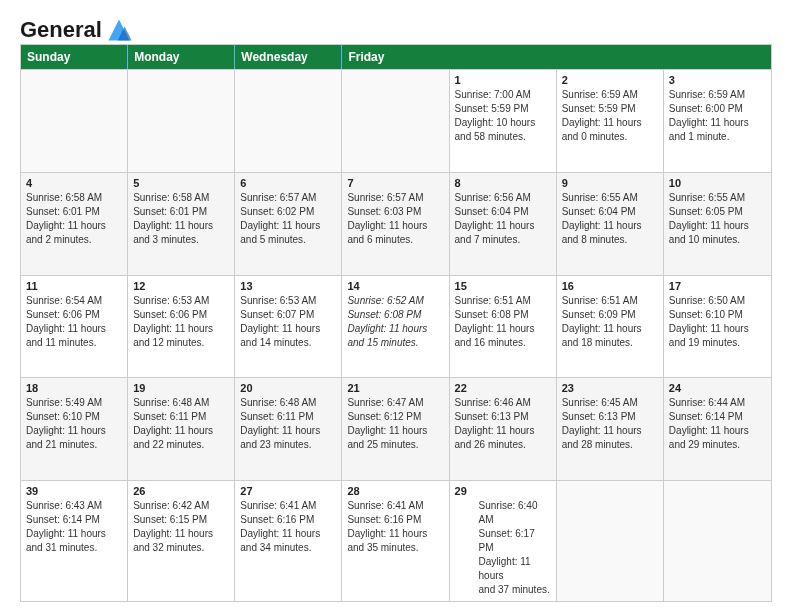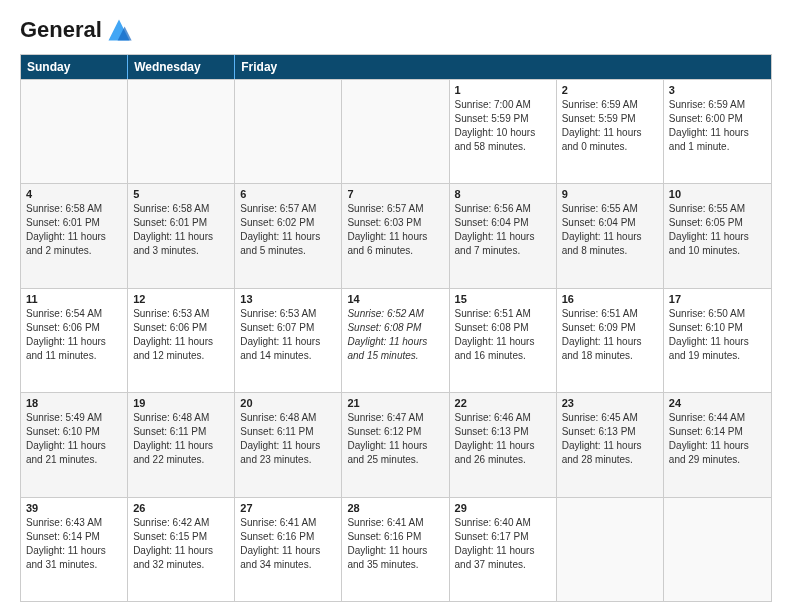--- a/index.html
+++ b/index.html
@@ -14,21 +14,21 @@
       width: 792px;
       height: 612px;
       padding: 16px 20px 10px 20px;
       display: flex;
       flex-direction: column;
     }
     .header {
       display: flex;
       justify-content: space-between;
       align-items: flex-start;
-      margin-bottom: 10px;
+      margin-bottom: 0;
     }
     .logo {
       display: flex;
       align-items: center;
     }
     .logo-text {
       font-size: 22px;
       font-weight: bold;
       color: #1a1a1a;
       line-height: 1;
@@ -53,21 +53,21 @@
     }
     .calendar {
       flex: 1;
       display: flex;
       flex-direction: column;
       border: 1px solid #ccc;
     }
     .cal-header {
       display: grid;
       grid-template-columns: repeat(7, 1fr);
-      background: #0c4a6e;
+      background: #15803d;
     }
     .cal-header-cell {
       color: #fff;
       font-weight: bold;
       font-size: 12px;
       padding: 5px 6px;
       border-right: 1px solid #5ab4f7;
       text-align: left;
     }
     .cal-header-cell:last-child { border-right: none; }
@@ -125,20 +125,21 @@
     </div>
     <div class="title-block">
       <div class="month-title"></div>
       <div class="location"></div>
     </div>
   </div>
 
   <div class="calendar">
     <div class="cal-header">
     <div class="cal-header-cell">Sunday</div>
+        <div class="cal-header-cell">Monday</div>
         <div class="cal-header-cell">Wednesday</div>
         <div class="cal-header-cell">Friday</div>
       </div>
     <div class="cal-body">
     <div class="cal-row">
           <div class="cal-cell empty"></div>
           <div class="cal-cell empty"></div>
           <div class="cal-cell empty"></div>
           <div class="cal-cell empty"></div>
           <div class="cal-cell">
@@ -340,21 +341,21 @@
           </div>
           <div class="cal-cell">
             <span class="day-num">28</span>
             <div class="day-info" style="white-space: pre-line;">Sunrise: 6:41 AM
 Sunset: 6:16 PM
 Daylight: 11 hours
 and 35 minutes.</div>
           </div>
           <div class="cal-cell">
             <span class="day-num">29</span>
-            <div class="day-info" style="white-space: pre-line;">Sunrise: 6:40 AM
+            <div class="day-info" style="white-space: pre-line; margin-left: 24px;">Sunrise: 6:40 AM
 Sunset: 6:17 PM
 Daylight: 11 hours
 and 37 minutes.</div>
           </div>
           <div class="cal-cell empty"></div>
           <div class="cal-cell empty"></div>
         </div>
       </div>
   </div>
 </div>

